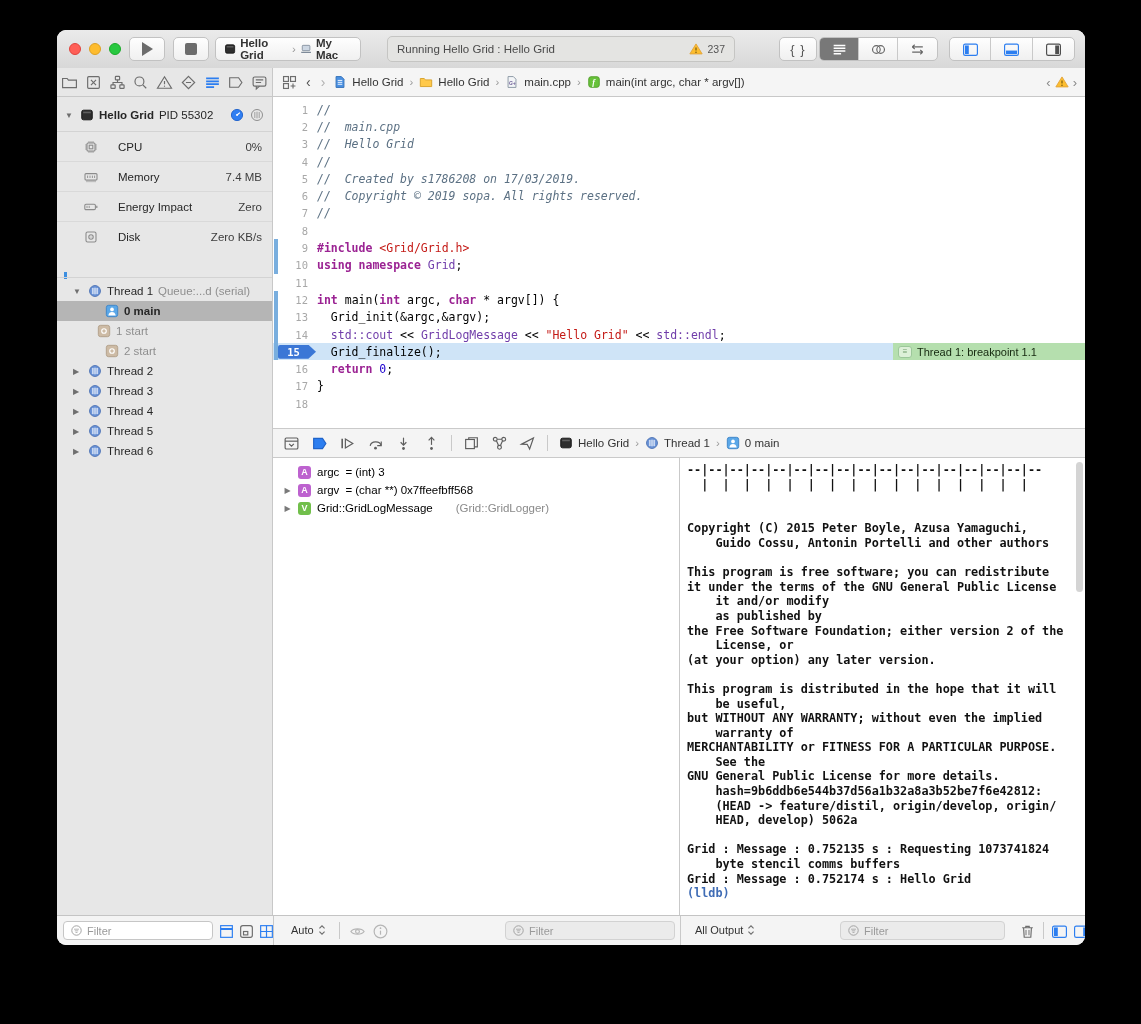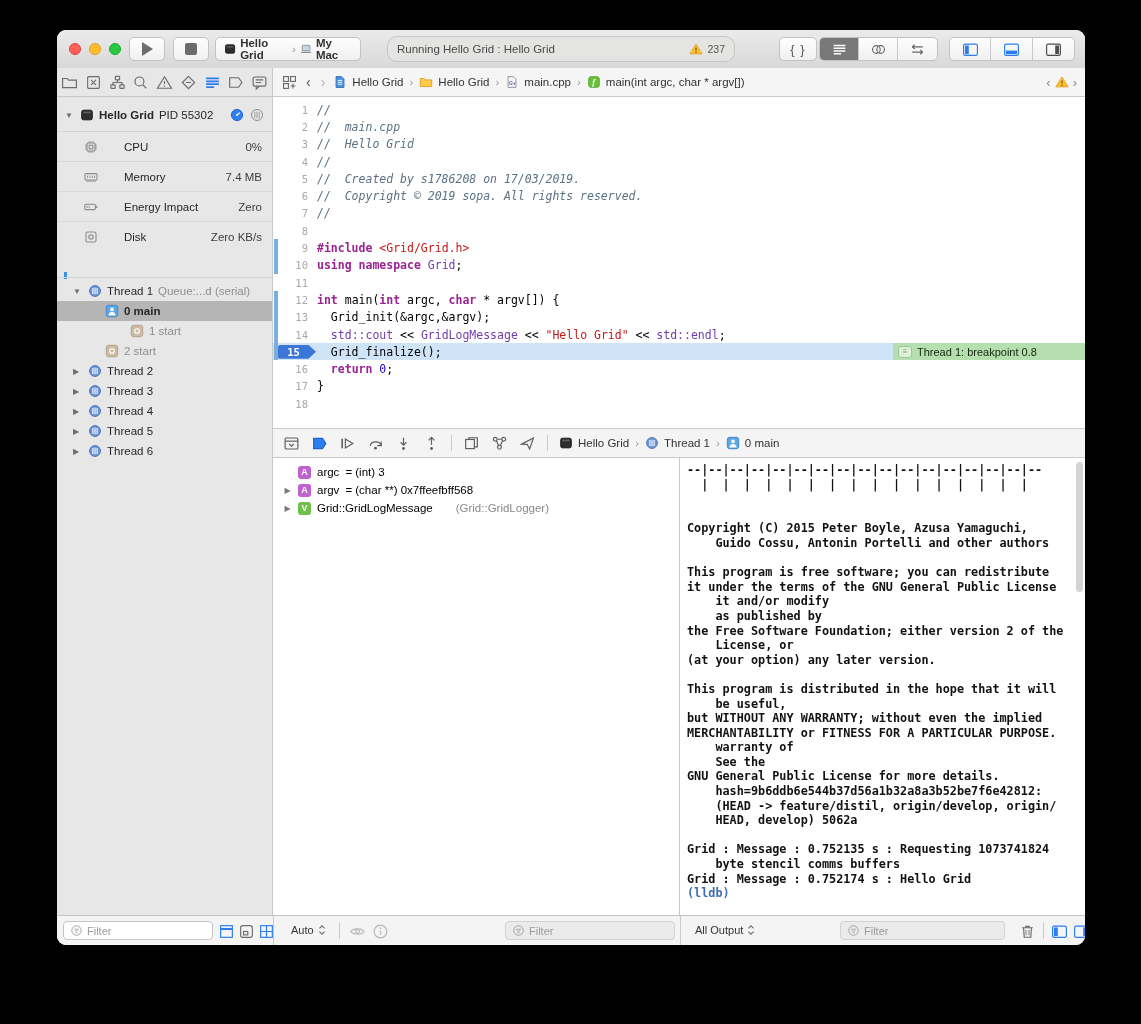--- a/index.html
+++ b/index.html
@@ -12,21 +12,21 @@
   .tl.red{left:12px;background:#ff5f57;border:1px solid #e0443e;box-sizing:border-box;}
   .tl.yellow{left:32px;background:#febc2e;border:1px solid #dea123;box-sizing:border-box;}
   .tl.green{left:52px;background:#28c840;border:1px solid #1aab29;box-sizing:border-box;}
   .tb-btn{position:absolute;top:7px;height:24px;border-radius:5px;background:linear-gradient(#fefefe,#f0f0f0);border:1px solid #c2c2c2;box-sizing:border-box;display:flex;align-items:center;justify-content:center;color:#5e5e5e;}
   .tb-play{left:72px;width:36px;}
   .tb-stop{left:116px;width:36px;}
   .play-tri{width:0;height:0;border-left:11px solid #6c6c6c;border-top:7px solid transparent;border-bottom:7px solid transparent;}
   .stop-sq{width:12px;height:12px;background:#6c6c6c;border-radius:2px;}
   .scheme{left:158px;width:146px;gap:4px;font-size:11.5px;font-weight:bold;color:#333;padding:0 8px;justify-content:flex-start;}
   .scheme .sep, .jb-sep, .db-sep{color:#9a9a9a;font-weight:normal;}
-  .status{position:absolute;left:330px;top:6px;width:348px;height:26px;border-radius:10px;background:#e4e4e2;border:1px solid #c5c5c3;box-sizing:border-box;display:flex;align-items:center;padding:0 9px;font-size:11.5px;color:#4a4a4a;}
+  .status{position:absolute;left:330px;top:6px;width:348px;height:26px;border-radius:5px;background:#e4e4e2;border:1px solid #c5c5c3;box-sizing:border-box;display:flex;align-items:center;padding:0 9px;font-size:11.5px;color:#4a4a4a;}
   .status .stext{flex:1;}
   .status .wbadge{display:flex;align-items:center;gap:4px;font-size:10.5px;color:#555;}
   .tb-lib{left:722px;width:38px;font-size:13px;color:#555;letter-spacing:1px;}
   .seg-group{position:absolute;top:7px;height:24px;display:flex;border:1px solid #c2c2c2;border-radius:5px;overflow:hidden;box-sizing:border-box;background:linear-gradient(#fefefe,#f0f0f0);}
   .seg{width:39px;height:100%;display:flex;align-items:center;justify-content:center;color:#666;border-right:1px solid #c9c9c9;box-sizing:border-box;}
   .seg:last-child{border-right:none;}
   .seg.sel{background:#787878;color:#fff;}
   .editor-modes{left:762px;}
   .panel-toggles{left:892px;width:126px;}
   .panel-toggles .seg{width:42px;color:#4e4e4e;}
@@ -47,21 +47,21 @@
   .jb-crumb{display:flex;align-items:center;gap:5px;}
   .jb-right{display:flex;align-items:center;gap:4px;color:#8a8a8a;font-size:13px;}
 
   
   .sidebar{position:absolute;left:0;top:67px;width:216px;bottom:30px;background:#e7e7e7;border-right:1px solid #c8c8c8;box-sizing:border-box;font-size:11.5px;color:#262626;}
   .proc-row{position:absolute;left:0;top:6px;right:0;height:24px;display:flex;align-items:center;padding-left:8px;gap:5px;}
   .proc-row .pname{font-weight:bold;}
   .disc{font-size:8px;color:#6f6f6f;width:10px;}
   .proc-icons{margin-left:auto;display:flex;gap:6px;padding-right:8px;}
   .gauges{position:absolute;left:0;top:34px;right:0;}
-  .gauge-row{height:29px;display:flex;align-items:center;padding:0 10px 0 26px;gap:25px;border-top:1px solid #d9d9d9;}
+  .gauge-row{height:29px;display:flex;align-items:center;padding:0 10px 0 26px;gap:19px;border-top:1px solid #d9d9d9;}
   .gauge-row:first-child{border-top:1px solid #d3d3d3;}
   .gauge-row .glabel{flex:1;}
   .gauge-row .gvalue{color:#3c3c3c;}
   .gauge-row i.ic{color:#8b8b8b;width:16px;height:16px;}
   .threads{position:absolute;left:0;top:180px;right:0;border-top:1px solid #d3d3d3;padding-top:3px;}
   .t-row{height:20px;display:flex;align-items:center;gap:5px;}
   .t-row .detail{color:#8e8e8e;}
   .t-row.sel{background:#b5b5b5;font-weight:bold;}
   .t-row i.ic14{width:14px;height:14px;}
   .net-tick{position:absolute;left:7px;top:175px;width:3px;height:7px;background:#3d8fe0;}
@@ -429,21 +429,21 @@
         <div class="t-row sel" style="padding-left: 48px;">
           <i class="ic14">
             <svg viewBox="0 0 16 16" fill="none" stroke="currentColor" stroke-width="1.1">
               <rect x="1.5" y="1.5" width="13" height="13" rx="2.6" fill="#5aa7e8" stroke="#3f86c9"></rect>
               <circle cx="8" cy="6.2" r="2.1" fill="#fff" stroke="none"></circle>
               <path d="M3.8 13.2c.4-2.7 2-4 4.2-4s3.8 1.3 4.2 4z" fill="#fff" stroke="none"></path>
             </svg>
           </i>
           <span>0 main</span>
         </div>
-        <div class="t-row" style="padding-left: 59px; color: rgb(142, 142, 142); margin-left: 14px;">
+        <div class="t-row" style="padding-left: 40px; color: rgb(142, 142, 142);">
           <i class="ic14">
             <svg viewBox="0 0 16 16" fill="none" stroke="currentColor" stroke-width="1.1">
               <rect x="1.5" y="1.5" width="13" height="13" rx="2.6" fill="#cdbba5" stroke="#b3a18b"></rect>
               <circle cx="8" cy="8" r="2.6" stroke="#fff" stroke-width="1.3"></circle>
             </svg>
           </i>
           <span>1 start</span>
         </div>
         <div class="t-row" style="padding-left: 48px; color: rgb(142, 142, 142);">
           <i class="ic14">
@@ -599,21 +599,21 @@
           <span class="code-text"><span>  </span><span class="tok-t">std::cout</span><span> &lt;&lt; </span><span class="tok-t">GridLogMessage</span><span> &lt;&lt; </span><span class="tok-s">"Hello Grid"</span><span> &lt;&lt; </span><span class="tok-t">std::endl</span><span>;</span></span>
         </div>
         <div class="code-row hl">
           <div class="gutter">
             <span class="chbar"></span>
             <span class="bp-badge">15</span>
           </div>
           <span class="code-text"><span>  Grid_finalize();</span></span>
           <span class="annot">
             <span class="aicon">≡</span>
-            <span>Thread 1: breakpoint 0.8</span>
+            <span>Thread 1: breakpoint 1.1</span>
           </span>
         </div>
         <div class="code-row">
           <div class="gutter">
             <span>16</span>
           </div>
           <span class="code-text"><span>  </span><span class="tok-k">return</span><span> </span><span class="tok-n">0</span><span>;</span></span>
         </div>
         <div class="code-row">
           <div class="gutter">
@@ -761,22 +761,22 @@
         <div class="console-line">it under the terms of the GNU General Public License</div>
         <div class="console-line">    it and/or modify</div>
         <div class="console-line">    as published by</div>
         <div class="console-line">the Free Software Foundation; either version 2 of the</div>
         <div class="console-line">    License, or</div>
         <div class="console-line">(at your option) any later version.</div>
         <div class="console-line"> </div>
         <div class="console-line">This program is distributed in the hope that it will</div>
         <div class="console-line">    be useful,</div>
         <div class="console-line">but WITHOUT ANY WARRANTY; without even the implied</div>
+        <div class="console-line">    warranty of</div>
         <div class="console-line">MERCHANTABILITY or FITNESS FOR A PARTICULAR PURPOSE.</div>
-        <div class="console-line">    warranty of</div>
         <div class="console-line">    See the</div>
         <div class="console-line">GNU General Public License for more details.</div>
         <div class="console-line">    hash=9b6ddb6e544b37d56a1b32a8a3b52be7f6e42812:</div>
         <div class="console-line">    (HEAD -&gt; feature/distil, origin/develop, origin/</div>
         <div class="console-line">    HEAD, develop) 5062a</div>
         <div class="console-line"> </div>
         <div class="console-line">Grid : Message : 0.752135 s : Requesting 1073741824</div>
         <div class="console-line">    byte stencil comms buffers</div>
         <div class="console-line">Grid : Message : 0.752174 s : Hello Grid</div>
         <div class="console-line lldb">(lldb) </div>

